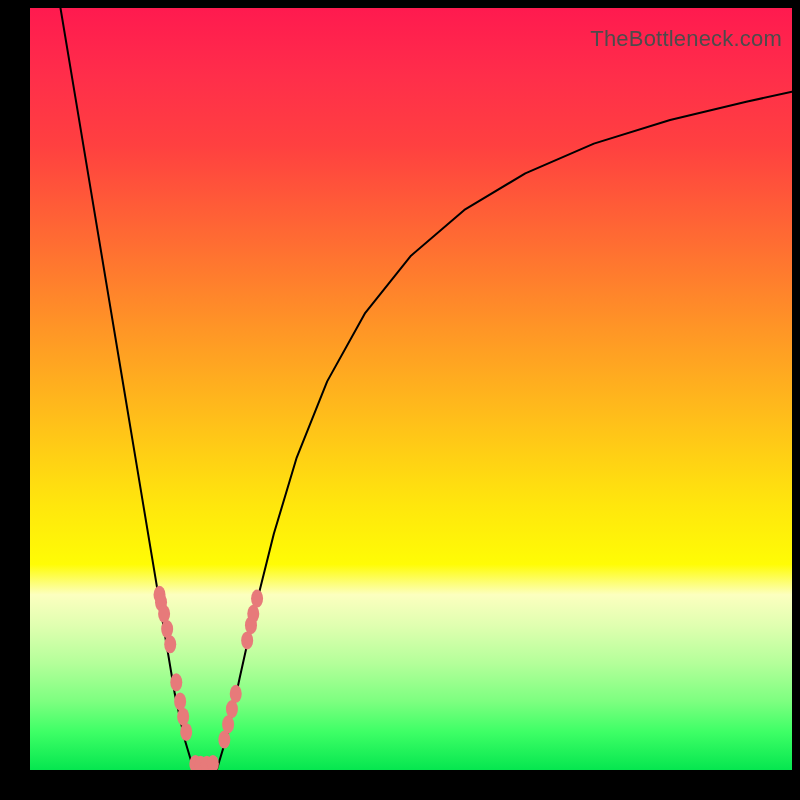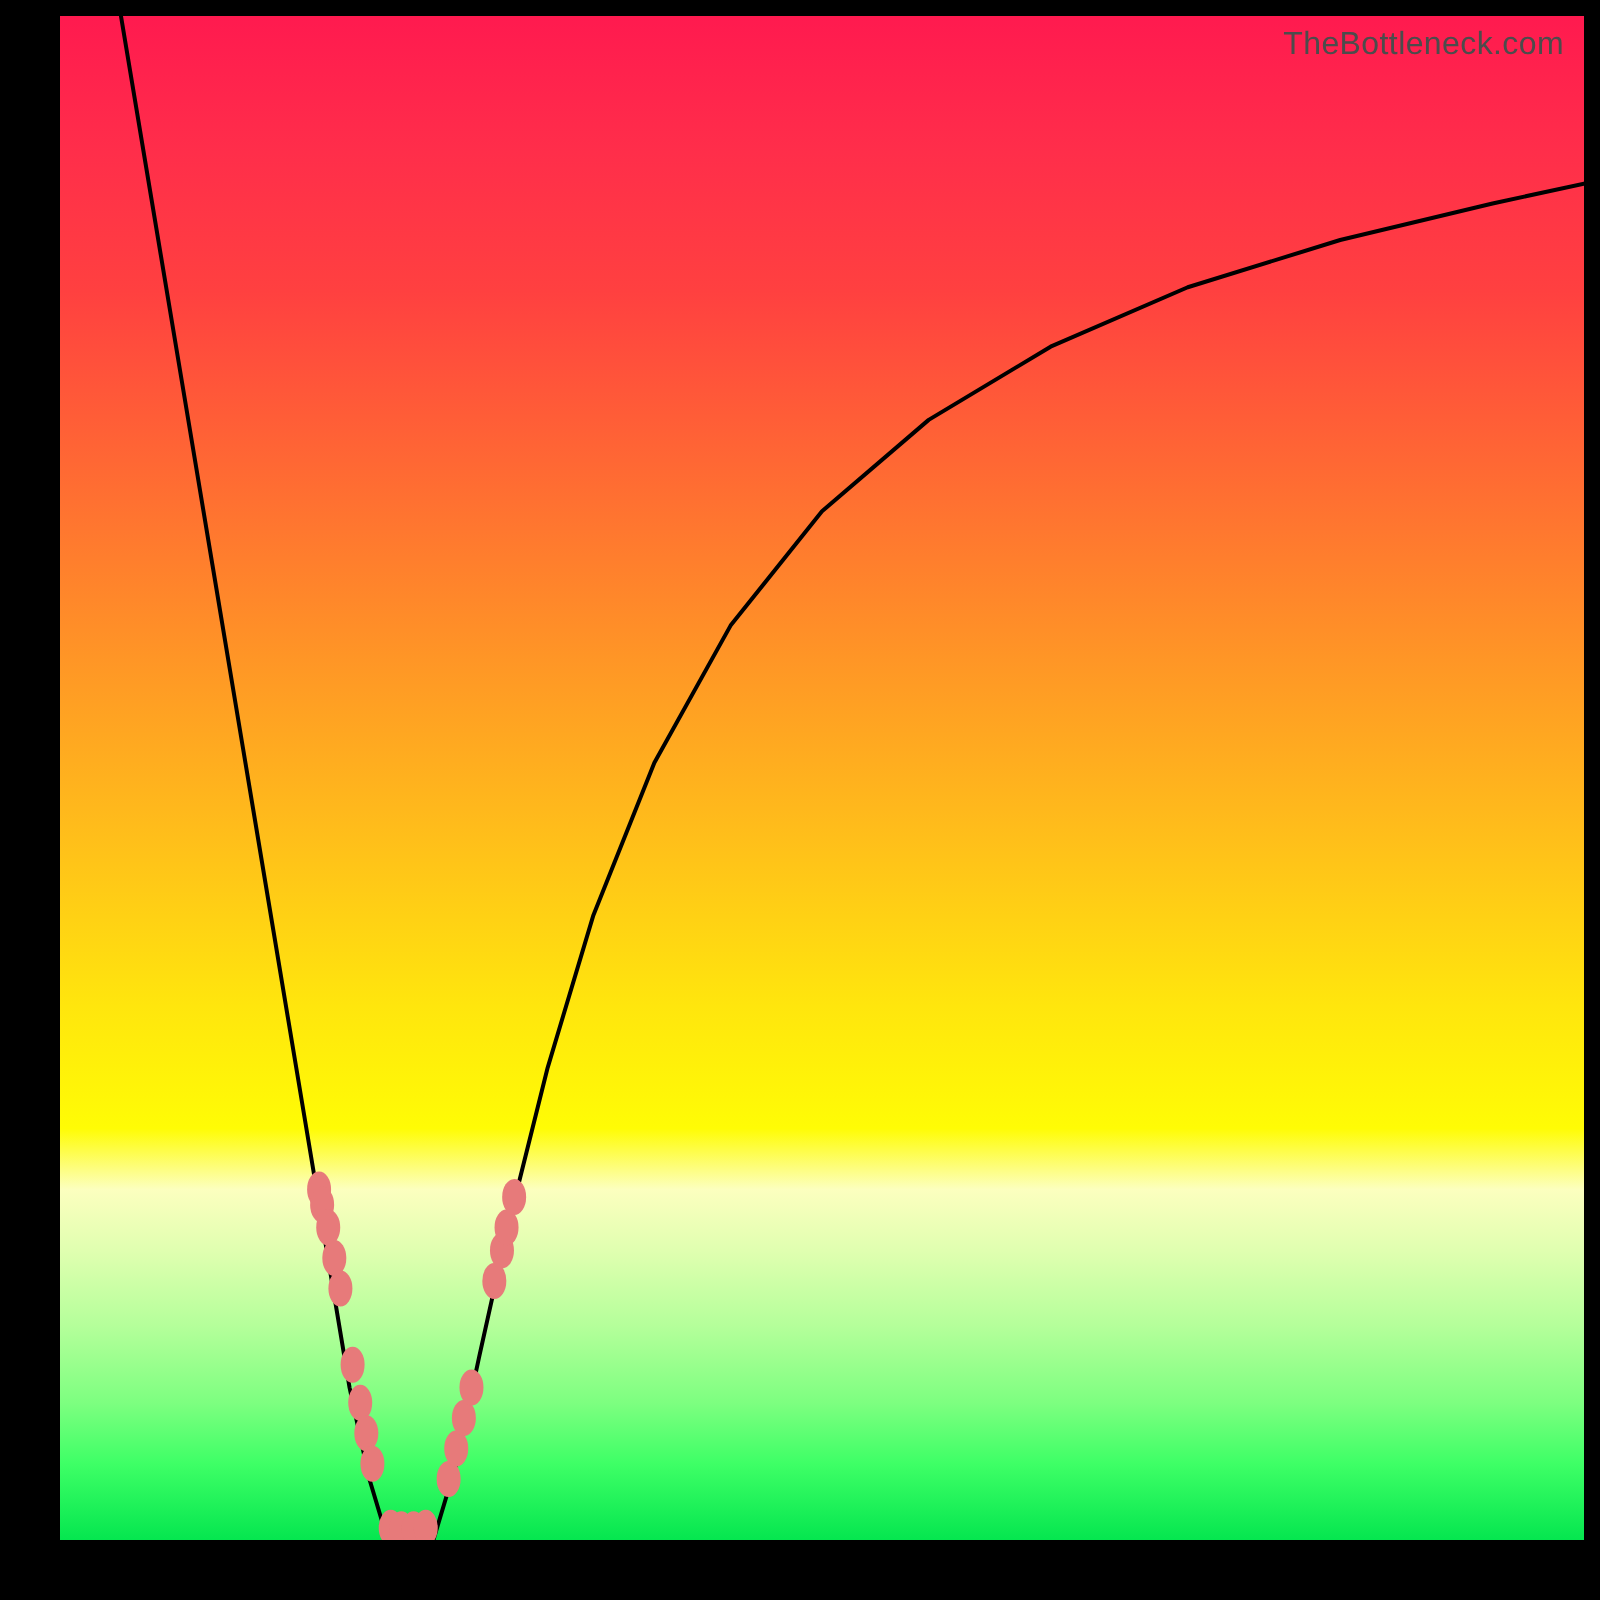--- a/index.html
+++ b/index.html
@@ -35,24 +35,24 @@
       #fcffbf 77%,
       #e0ffb0 81%,
       #b4ff9a 86%,
       #7dff80 91%,
       #3eff66 95%,
       #05e64f 100%
     );
   }
   .watermark {
     position: absolute;
-    top: 6px;
+    top: 18px;
     right: 10px;
     color: #4c4c4c;
-    font-size: 16px;
+    font-size: 22px;
     letter-spacing: 0.2px;
     font-weight: 400;
     z-index: 5;
     user-select: none;
     text-align: center;
   }
   svg.overlay {
     position: absolute;
     left: 0;
     top: 0;

